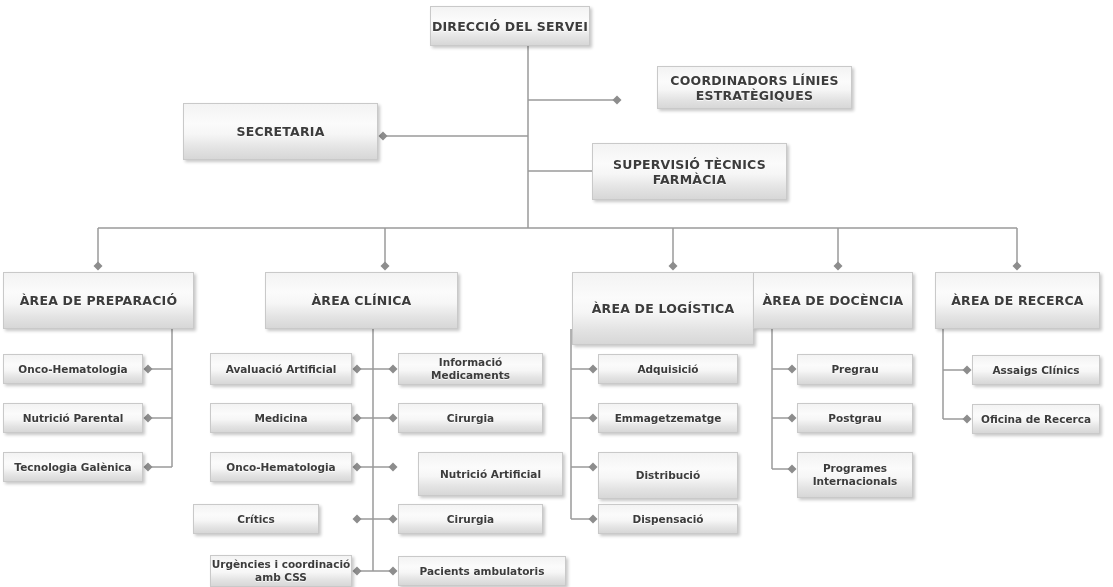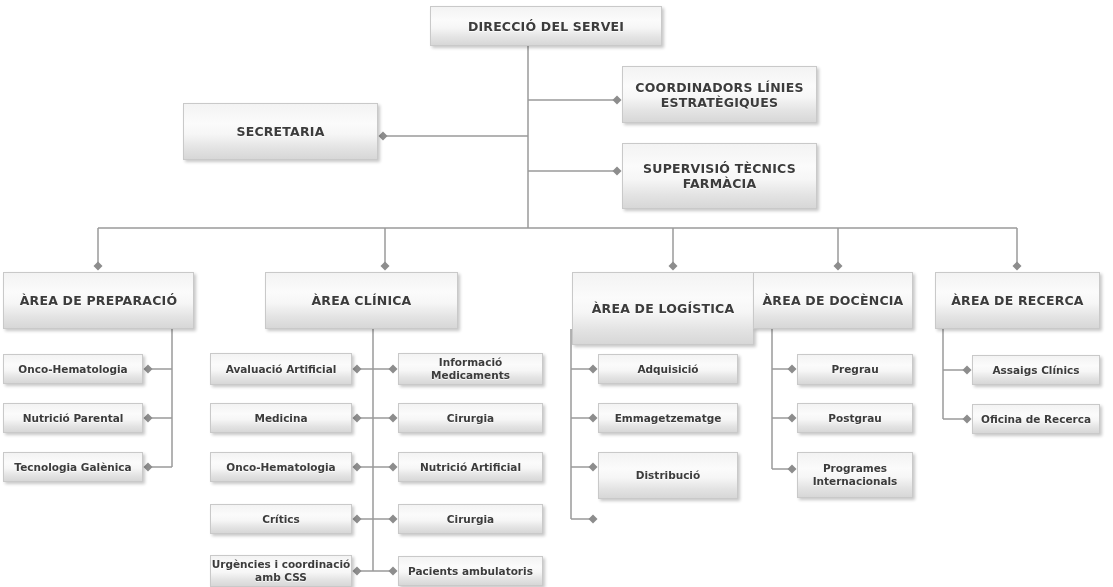--- a/index.html
+++ b/index.html
@@ -109,51 +109,52 @@
       <use href="#dia" x="593" y="467"></use>
       <use href="#dia" x="593" y="519"></use>
       <use href="#dia" x="792" y="369"></use>
       <use href="#dia" x="792" y="418"></use>
       <use href="#dia" x="792" y="469"></use>
       <use href="#dia" x="967" y="370"></use>
       <use href="#dia" x="967" y="419"></use>
     </g>
   </svg>
 
-  <div class="node lg" style="left:430px;top:6px;width:232px;height:40px">DIRECCIÓ DEL SERVEI</div>
+  <div class="node lg" style="left:430px;top:6px;width:160px;height:40px">DIRECCIÓ DEL SERVEI</div>
 
   <div class="node lg" style="left:183px;top:103px;width:195px;height:57px">SECRETARIA</div>
-  <div class="node lg" style="left:622px;top:66px;width:195px;height:57px;padding:0 10px">COORDINADORS LÍNIES ESTRATÈGIQUES</div>
-  <div class="node lg" style="left:622px;top:143px;width:195px;height:66px;padding:0 10px">SUPERVISIÓ TÈCNICS FARMÀCIA</div>
+  <div class="node lg" style="left:657px;top:66px;width:195px;height:43px;padding:0 10px">COORDINADORS LÍNIES ESTRATÈGIQUES</div>
+  <div class="node lg" style="left:592px;top:143px;width:195px;height:57px;padding:0 10px">SUPERVISIÓ TÈCNICS FARMÀCIA</div>
 
   <div class="node lg" style="left:3px;top:272px;width:191px;height:57px">ÀREA DE PREPARACIÓ</div>
   <div class="node lg" style="left:265px;top:272px;width:193px;height:57px">ÀREA CLÍNICA</div>
   <div class="node lg" style="left:572px;top:272px;width:182px;height:73px">ÀREA DE LOGÍSTICA</div>
   <div class="node lg" style="left:753px;top:272px;width:160px;height:57px">ÀREA DE DOCÈNCIA</div>
   <div class="node lg" style="left:935px;top:272px;width:165px;height:57px">ÀREA DE RECERCA</div>
 
   <div class="node sm" style="left:3px;top:354px;width:140px;height:30px">Onco-Hematologia</div>
   <div class="node sm" style="left:3px;top:403px;width:140px;height:30px">Nutrició Parental</div>
   <div class="node sm" style="left:3px;top:452px;width:140px;height:30px">Tecnologia Galènica</div>
 
   <div class="node sm" style="left:210px;top:353px;width:142px;height:32px">Avaluació Artificial</div>
   <div class="node sm" style="left:210px;top:403px;width:142px;height:30px">Medicina</div>
   <div class="node sm" style="left:210px;top:452px;width:142px;height:30px">Onco-Hematologia</div>
-  <div class="node sm" style="left:210px;top:504px;width:142px;height:30px">Crítics</div>
+  <div class="node sm" style="left:193px;top:504px;width:126px;height:30px">Crítics</div>
   <div class="node sm" style="left:210px;top:555px;width:142px;height:32px">Urgències i coordinació amb CSS</div>
 
   <div class="node sm" style="left:398px;top:353px;width:145px;height:32px">Informació Medicaments</div>
   <div class="node sm" style="left:398px;top:403px;width:145px;height:30px">Cirurgia</div>
-  <div class="node sm" style="left:398px;top:452px;width:145px;height:30px">Nutrició Artificial</div>
+  <div class="node sm" style="left:418px;top:452px;width:145px;height:44px">Nutrició Artificial</div>
   <div class="node sm" style="left:398px;top:504px;width:145px;height:30px">Cirurgia</div>
-  <div class="node sm" style="left:398px;top:556px;width:145px;height:30px">Pacients ambulatoris</div>
+  <div class="node sm" style="left:398px;top:556px;width:168px;height:30px">Pacients ambulatoris</div>
 
   <div class="node sm" style="left:598px;top:354px;width:140px;height:30px">Adquisició</div>
   <div class="node sm" style="left:598px;top:403px;width:140px;height:30px">Emmagetzematge</div>
   <div class="node sm" style="left:598px;top:452px;width:140px;height:47px">Distribució</div>
+  <div class="node sm" style="left:598px;top:504px;width:140px;height:30px">Dispensació</div>
 
   <div class="node sm" style="left:797px;top:354px;width:116px;height:31px">Pregrau</div>
   <div class="node sm" style="left:797px;top:403px;width:116px;height:30px">Postgrau</div>
   <div class="node sm" style="left:797px;top:452px;width:116px;height:46px">Programes Internacionals</div>
 
   <div class="node sm" style="left:972px;top:355px;width:128px;height:30px">Assaigs Clínics</div>
   <div class="node sm" style="left:972px;top:404px;width:128px;height:30px">Oficina de Recerca</div>
 
 </div>
 

